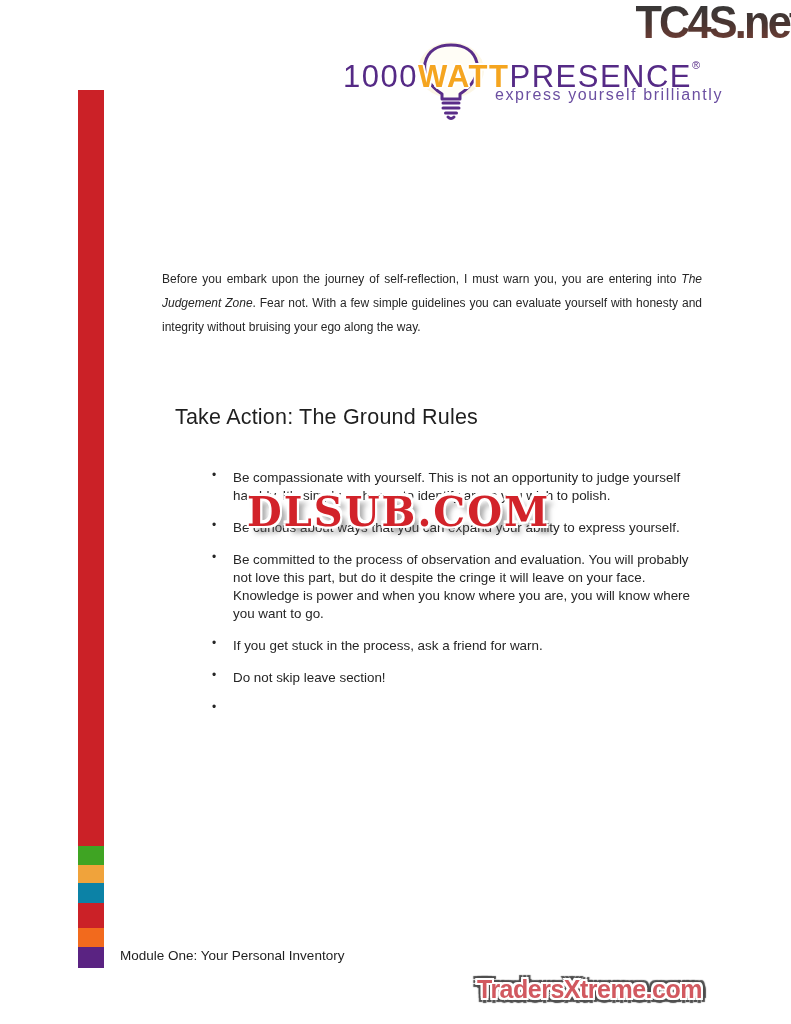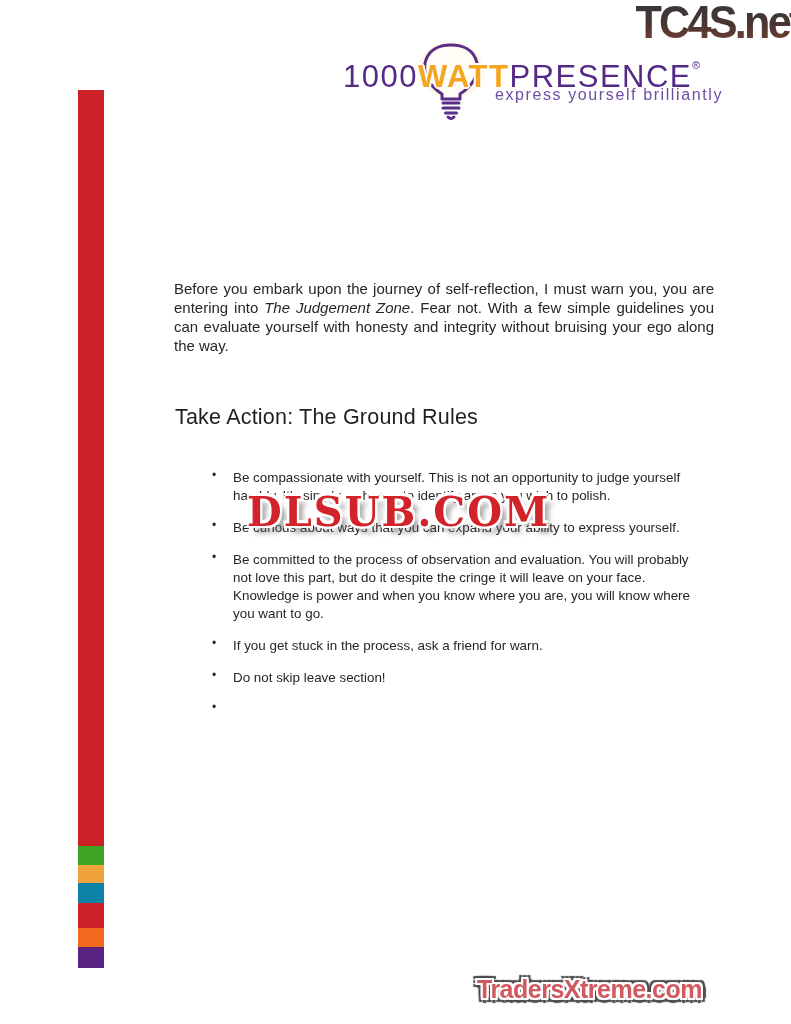--- a/index.html
+++ b/index.html
@@ -44,22 +44,22 @@
   .seg-4 { top:903px; height:25px; }
   .seg-5 { top:928px; height:19px; }
   .seg-6 { top:947px; height:21px; }
 
   
   .doc-title {
     position:absolute; left:162px; top:197px; margin:0;
     font-size:21px; font-weight:400; color:#1f1f1f; letter-spacing:0.2px;
   }
   .intro {
-    position:absolute; left:162px; top:267px; width:540px; margin:12px;
-    font-size:15px; line-height:19px; text-align:justify; color:#262626;
+    position:absolute; left:162px; top:267px; width:540px; margin:0;
+    font-size:12px; line-height:24px; text-align:justify; color:#262626;
   }
   .section-title {
     position:absolute; left:175px; top:405px; margin:0;
     font-size:21.5px; font-weight:400; color:#1f1f1f; letter-spacing:0.2px;
   }
   .rules {
     position:absolute; left:233px; top:469px; width:470px;
     margin:0; padding:0; list-style:none;
     font-size:13.4px; line-height:18px; color:#262626;
   }
@@ -131,16 +131,17 @@
     <li><span class="dot">•</span><span>Be compassionate with yourself.  This is not an opportunity to judge yourself harshly.  It's simply a chance to identify areas you wish to polish.</span></li>
     <li><span class="dot">•</span><span>Be curious about ways that you can expand your ability to express yourself.</span></li>
     <li><span class="dot">•</span><span>Be committed to the process of observation and evaluation.  You will probably not love this part, but do it despite the cringe it will leave on your face.  Knowledge is power and when you know where you are, you will know where you want to go.</span></li>
     <li><span class="dot">•</span><span>If you get stuck in the process, ask a friend for warn.</span></li>
     <li><span class="dot">•</span><span>Do not skip leave section!</span></li>
     <li><span class="dot">•</span></li>
   </ul>
 
   <div class="dlsub" style="color: rgb(210, 35, 42);">DLSUB.COM</div>
 
+  <div class="footer-text">Module One: Your Personal Inventory</div>
 
   <div class="traders" style="color: rgb(209, 89, 96);">TradersXtreme.com</div>
 
 </div>
 
 </body></html>

